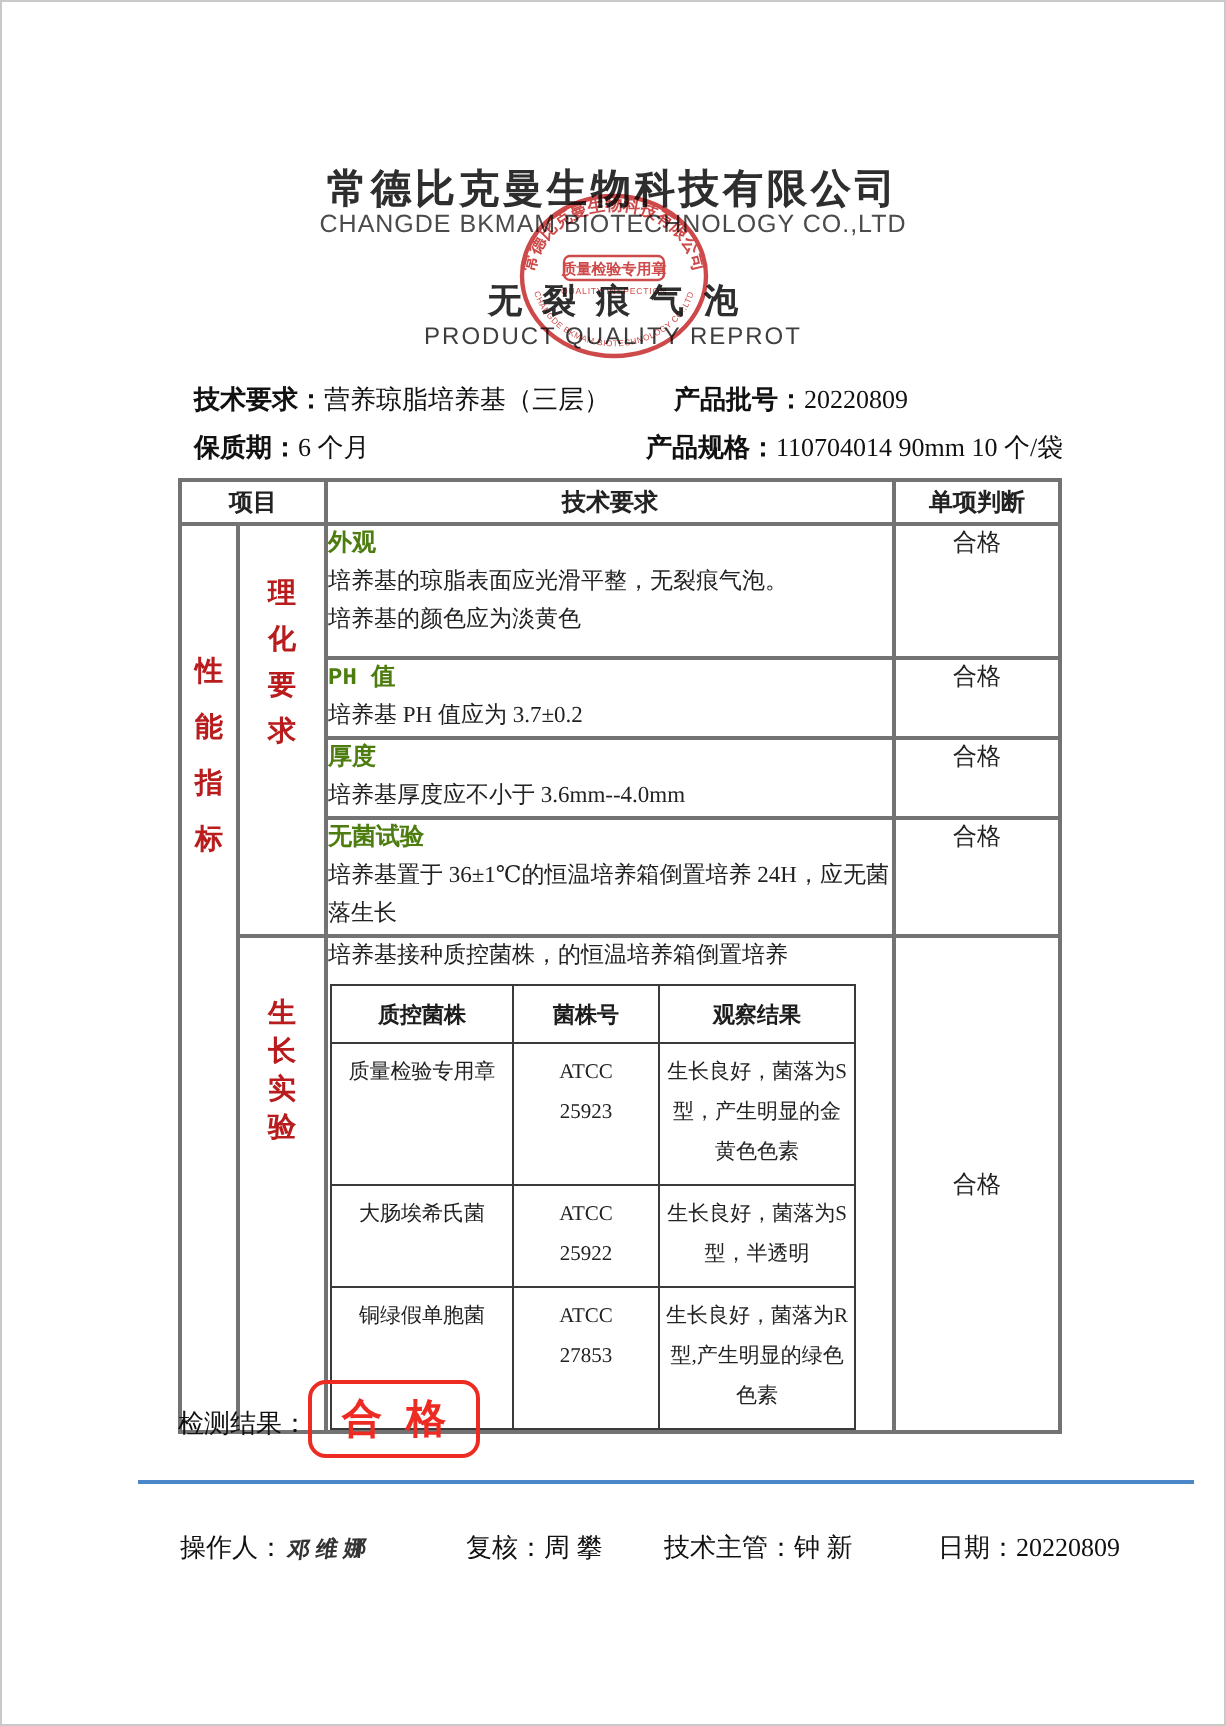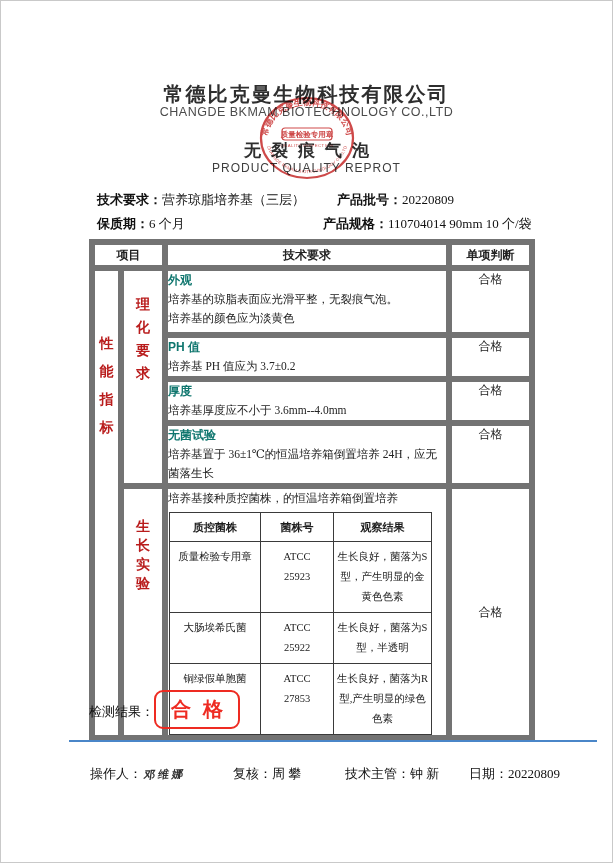--- a/index.html
+++ b/index.html
@@ -31,32 +31,32 @@
   .pinfo{position:absolute;left:0;top:0;font-size:13px;color:#111;}
   .pi{position:absolute;white-space:nowrap;}
   .pi .lbl{font-weight:600;}
   .pi.r1c1{left:96px;top:190px;} .pi.r1c2{left:336px;top:190px;}
   .pi.r2c1{left:96px;top:214px;} .pi.r2c2{left:322px;top:214px;}
   .pi .shelf-val{margin-left:0;}
   
   table{border-collapse:collapse;table-layout:fixed;}
   .main-table{position:absolute;left:88px;top:238px;width:440px;
     border:2px solid #3a3a3a;}
-  .main-table th,.main-table td{border:6px solid #737373;padding:0;}
+  .main-table th,.main-table td{border:2px solid #737373;padding:0;}
   .main-table th{font-family:"Liberation Sans","DejaVu Sans",sans-serif;
     font-weight:bold;font-size:12px;height:20px;text-align:center;color:#222;}
   .vert-cell{vertical-align:top;text-align:center;}
   .vert-label{font-family:"Liberation Sans","DejaVu Sans",sans-serif;font-weight:bold;
     font-size:14px;width:15px;margin:0 auto;word-break:break-all;color:#b91c1c;}
   .vl-cat{line-height:28px;padding-top:58px;}
   .vl-g1{line-height:23px;padding-top:22px;}
   .vl-g2{line-height:19px;padding-top:28px;}
   .req-cell{vertical-align:top;padding:3px 8px 2px 8px;}
-  .req-title{font-family:Liberation Sans, sans-serif;font-weight:bold;
-    font-size:12px;line-height:19px;color:#0f766e;}
+  .req-title{font-family:Liberation Mono, monospace;font-weight:bold;
+    font-size:12px;line-height:19px;color:#4d7c0f;}
   .req-desc{font-size:11.5px;line-height:19px;color:#222;}
   .judg-cell{vertical-align:top;text-align:center;font-size:12px;color:#222;padding-top:6px;}
   .judg-mid{vertical-align:middle;text-align:center;font-size:12px;color:#222;}
   .growth-cell{vertical-align:top;padding:4px 6px;}
   .growth-intro{font-size:11.5px;line-height:18px;color:#222;margin-bottom:5px;}
   
   .inner-table{width:262px;border:1.5px solid #3a3a3a;margin-left:1px;}
   .inner-table th,.inner-table td{border:1px solid #3a3a3a;}
   .inner-table th{font-family:"Liberation Sans","DejaVu Sans",sans-serif;font-weight:bold;
     font-size:11px;height:28px;text-align:center;color:#1d1d1d;}
@@ -65,21 +65,21 @@
   .strain-row-1 td{height:58px;} .strain-row-2 td{height:36px;} .strain-row-3 td{height:60px;}
   
   .result-label{position:absolute;left:88px;top:702px;font-size:13px;color:#111;}
   .result-box{position:absolute;left:153px;top:689px;width:82px;height:35px;
     border:2px solid #ee2b22;border-radius:9px;display:flex;align-items:center;justify-content:center;
     font-family:"Liberation Sans","DejaVu Sans",sans-serif;font-weight:bold;
     font-size:20px;color:#ee2b22;letter-spacing:12px;text-indent:12px;}
   
   .divider{position:absolute;left:68px;top:739px;width:528px;height:2px;background:#4a86c8;}
   .foot{position:absolute;top:764px;font-size:13px;color:#111;white-space:nowrap;}
-  .f-op{left:89px;} .f-rev{left:232px;} .f-sup{left:344px;} .f-date{left:468px;}
+  .f-op{left:89px;} .f-rev{left:232px;} .f-sup{left:331px;} .f-date{left:468px;}
   .signature{display:inline-block;font-size:11px;font-weight:bold;color:#333;
     transform:skewX(-10deg) rotate(-2deg);letter-spacing:3px;margin-left:2px;}
 </style>
 </head>
 <body>
 
 <div class="page">
 
   <div class="company-cn">常德比克曼生物科技有限公司</div>
   <div class="company-en">CHANGDE BKMAM BIOTECHNOLOGY CO.,LTD</div>

